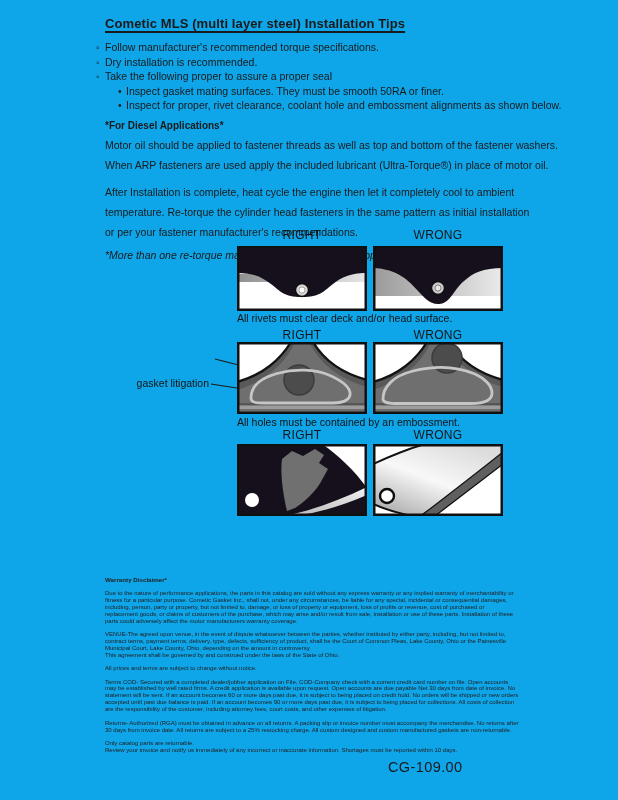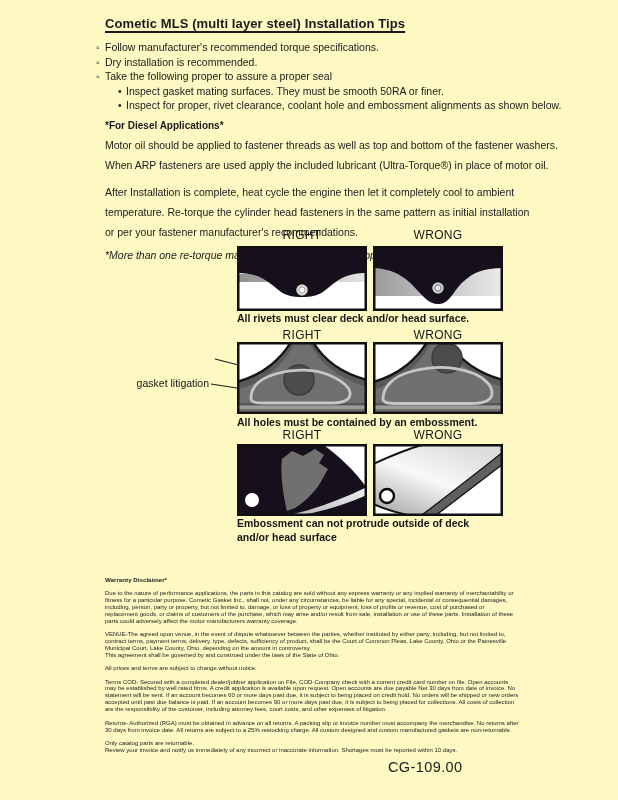--- a/index.html
+++ b/index.html
@@ -1,38 +1,38 @@
 <!DOCTYPE html>
 <html><head>
 <meta charset="utf-8">
 <style>
   html,body { margin:0; padding:0; background:#ffffff; }
   .page {
-    position:relative; width:618px; height:800px; background:#fef9c3;
+    position:relative; width:618px; height:800px; background:#0ea5e9;
     font-family:"Liberation Sans","DejaVu Sans",sans-serif; color:#1a1a1a; overflow:hidden;
   }
   
   .top { position:absolute; left:105px; top:16px; width:478px; }
   .title {
     font-size:13px; font-weight:bold; margin:0 0 9px 0;
     text-decoration:underline; text-underline-offset:3px; text-decoration-thickness:1.5px;
     letter-spacing:0.1px; white-space:nowrap;
   }
   .bullet-row { display:flex; align-items:flex-start; font-size:10.5px; line-height:14.5px; white-space:nowrap; }
   .bullet-row .marker { width:9px; margin-left:-9px; text-align:left; font-size:10.5px; }
   .bullet-row.sub { margin-left:13px; }
   .bullet-row.sub .marker { width:8px; margin-left:0; }
   .diesel-heading { font-size:10px; font-weight:bold; margin:7px 0 4px 0; }
   .para { font-size:10.5px; line-height:20px; margin:0 0 7px 0; white-space:pre-line; }
   .note { font-size:10.5px; margin-top:1px; white-space:nowrap;font-style:italic; }
 
   
   .fig-label { position:absolute; width:130px; text-align:center; font-size:12px; letter-spacing:0.3px; color:#161616; }
   .fig-box { position:absolute; display:block; }
-  .fig-caption { position:absolute; font-size:10.5px; font-weight:bold; line-height:13.5px; white-space:pre-line; color:#141414; }
+  .fig-caption { position:absolute; font-size:10.5px; font-weight:normal; line-height:13.5px; white-space:pre-line; color:#141414; }
   .side-label { position:absolute; text-align:right; font-size:10.5px; line-height:12.5px; white-space:pre-line; color:#141414; }
   .leader-overlay { position:absolute; left:205px; top:350px; }
 
   
   .disclaimer { position:absolute; left:105px; top:576px; width:414px; color:#222222; }
   .disclaimer .d-head { font-size:6.2px; font-weight:bold; margin:0 0 7px 0; }
   .disclaimer p { font-size:6px; line-height:6.9px; margin:0 0 6.5px 0; white-space:pre-line; }
 
   .page-number { position:absolute; left:388px; top:759px; font-size:14.5px; letter-spacing:0.4px; color:#1a1a1a; }
 </style>
@@ -178,22 +178,20 @@
           <stop offset="1" stop-color="#dcdcdc"></stop>
       </linearGradient>
     </defs>
     <rect width="130" height="72" fill="#ffffff"></rect>
     <path d="M0,20 C22,10 38,4 52,0 L130,0 L130,12 C106,31 82,52 64,66 C57,71 51,72 44,72 L34,71 C21,68 9,64 0,60 Z" fill="url(#g3w)" stroke="#111111" stroke-width="2"></path>
     <path d="M130,8 L130,20 C104,40 80,58 62,72 L47,72 C52,69 58,64 66,58 C88,41 110,24 130,8 Z" fill="#5f5f5f" stroke="#111111" stroke-width="1.3"></path>
     <circle cx="14" cy="52" r="7" fill="#ffffff" stroke="#0d0d0d" stroke-width="2.4"></circle>
     <rect x="1.25" y="1.25" width="127.5" height="69.5" fill="none" stroke="#101010" stroke-width="2.5"></rect>
   </svg>
 
-  <div class="fig-caption" style="left:237px; top:517px;">Embossment can not protrude outside of deck
-and/or head surface</div>
 
   <div class="disclaimer">
     <div class="d-head">Warranty Disclaimer*</div>
     <p>Due to the nature of performance applications, the parts in this catalog are sold without any express warranty or any implied warranty of merchantability or fitness for a particular purpose.  Cometic Gasket Inc., shall not, under any circumstances, be liable for any special, incidental or consequential damages, including, person, party or property, but not limited to, damage, or loss of property or equipment, loss of profits or revenue, cost of purchased or replacement goods, or claims of customers of the purchase, which may arise and/or result from sale, installation or use of these parts.  Installation of these parts could adversely affect the motor manufacturers warranty coverage.</p>
     <p>VENUE-The agreed upon venue, in the event of dispute whatsoever between the parties, whether instituted by either party, including, but not limited to, contract terms, payment terms, delivery, type, defects, sufficiency of product, shall be the Court of Common Pleas, Lake County, Ohio or the Painesville Municipal Court, Lake County, Ohio, depending on the amount in controversy.
 This agreement shall be governed by and construed under the laws of the State of Ohio.</p>
     <p>All prices and terms are subject to change without notice.</p>
     <p>Terms COD- Secured with a completed dealer/jobber application on File, COD-Company check with a current credit card number on file.  Open accounts may be established by well rated firms.  A credit application is available upon request.  Open accounts are due payable Net 30 days from date of invoice.  No statement will be sent.  If an account becomes 60 or more days past due, it is subject to being placed on credit hold.  No orders will be shipped or new orders accepted until past due balance is paid.  If an account becomes 90 or more days past due, it is subject to being placed for collections.  All costs of collection are the responsibility of the customer, including attorney fees, court costs, and other expenses of litigation.</p>
     <p>Returns- Authorized (RGA) must be obtained in advance on all returns.  A packing slip or invoice number must accompany the merchandise.  No returns after 30 days from invoice date.  All returns are subject to a 25% restocking charge.  All custom designed and custom manufactured gaskets are non-returnable.</p>
     <p>Only catalog parts are returnable.

